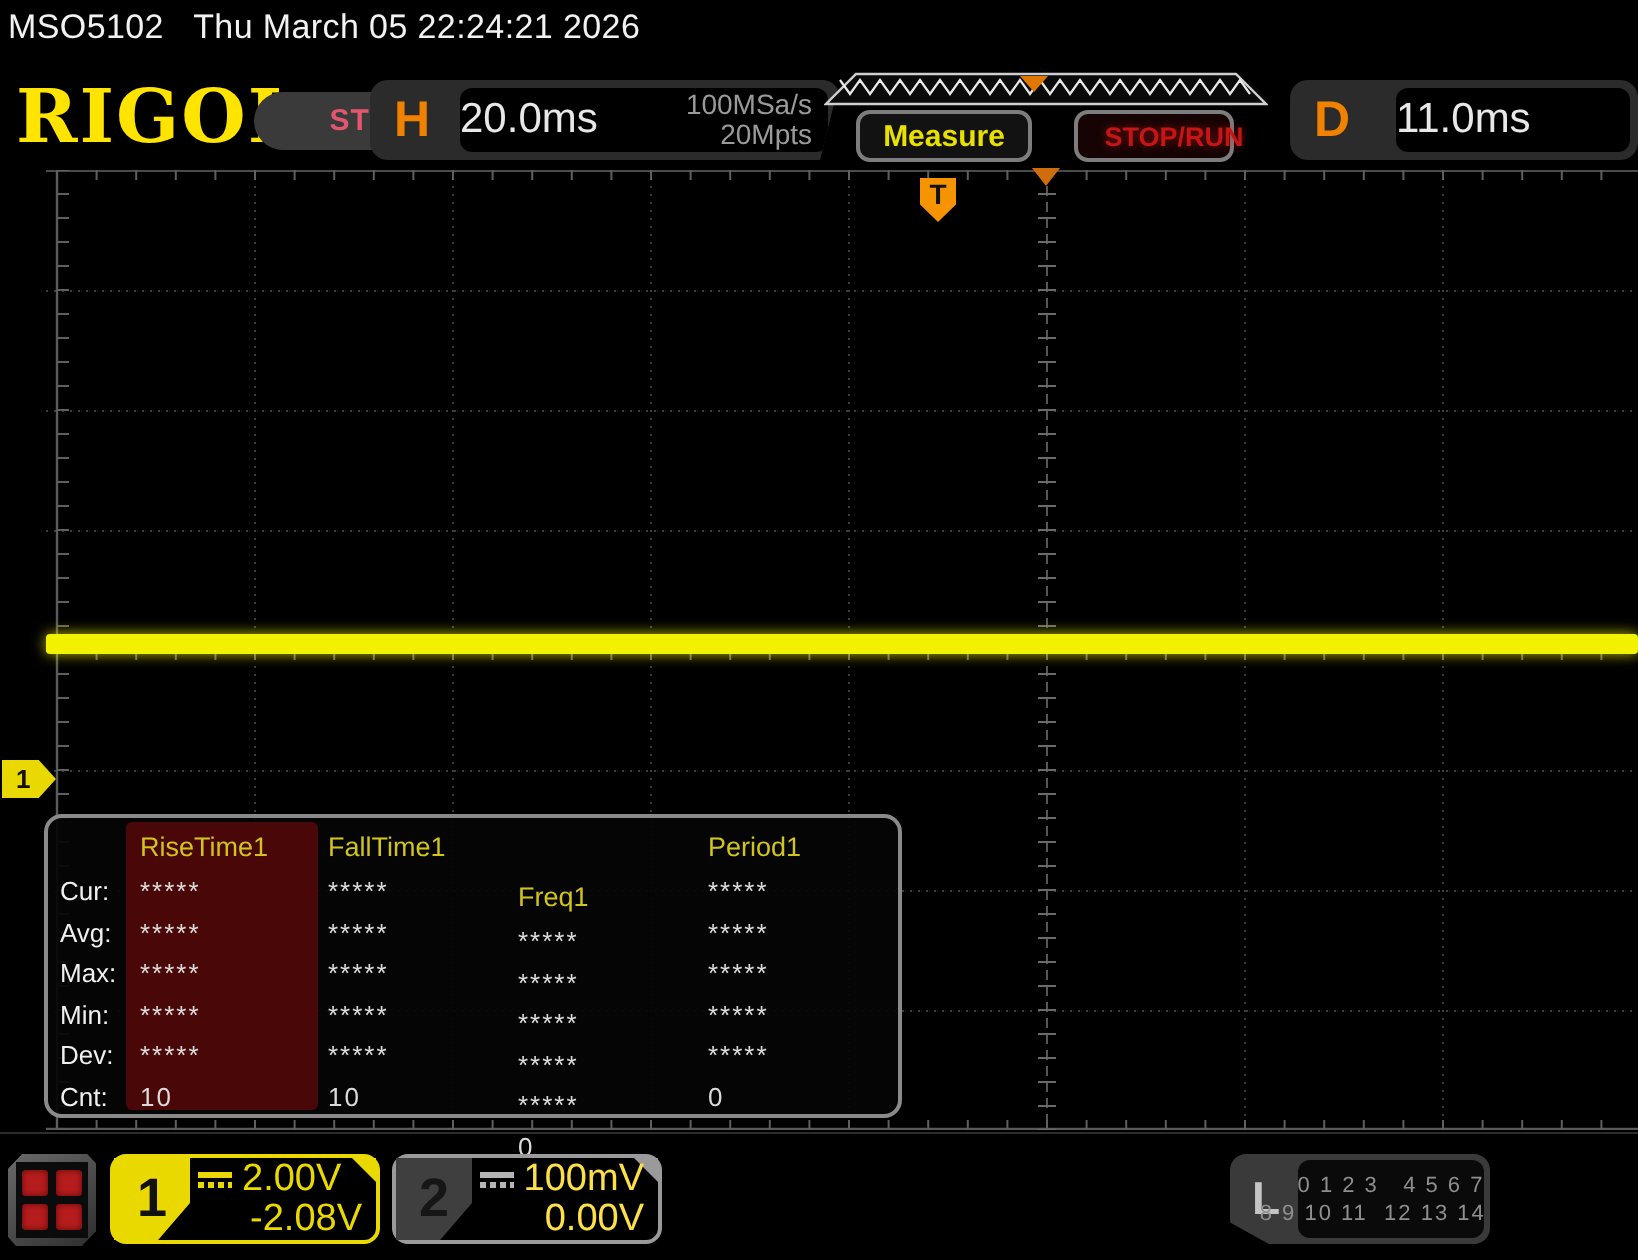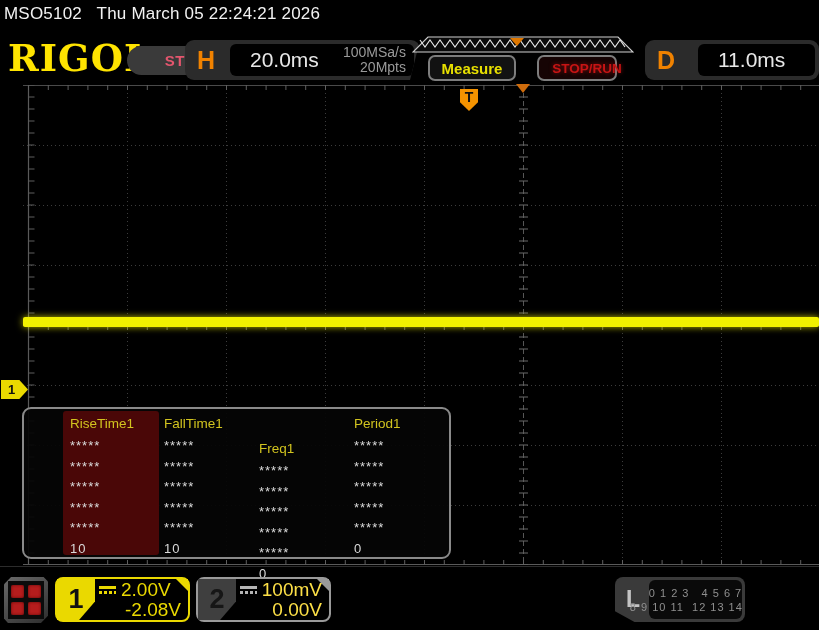--- a/index.html
+++ b/index.html
@@ -17,21 +17,21 @@
         border-radius:15px;display:flex;align-items:center;justify-content:center;
         color:#e4566e;font-size:15px;font-weight:bold;letter-spacing:.5px;padding-left:28px;}
   .panel{position:absolute;top:40px;height:40px;background:#2b2b2b;border-radius:9px;}
   .h-panel{left:185px;width:235px;clip-path:polygon(0 0,100% 0,calc(100% - 10px) 100%,0 100%);}
   .d-panel{left:645px;width:174px;}
   .panel .letter{position:absolute;left:12px;top:6px;color:#f08200;font-size:25px;font-weight:bold;}
   .panel .inner{position:absolute;top:4px;bottom:4px;background:#000;border-radius:6px;
         display:flex;align-items:center;}
   .h-panel .inner{left:45px;right:6px;}
   .d-panel .inner{left:53px;right:4px;}
-  .tb-value{color:#e8e8e8;font-size:21px;margin-left:20px;white-space:nowrap;}
+  .tb-value{color:#e8e8e8;font-size:21px;margin-left:0;white-space:nowrap;}
   .sample-block{margin-left:auto;margin-right:8px;text-align:right;color:#9a9a9a;font-size:14px;line-height:15px;}
 
   .mem-bar{position:absolute;left:412px;top:36px;}
   .hdr-btn{position:absolute;top:55px;height:26px;background:#121212;border:2px solid #7d7d7d;
         border-radius:7px;display:flex;align-items:center;justify-content:center;
         font-weight:bold;box-sizing:border-box;}
   .measure-btn{left:428px;width:88px;color:#e8e000;font-size:15px;}
   .stoprun-btn{left:537px;width:80px;color:#c71414;font-size:13.5px;background:#160404;
         text-shadow:0 0 4px rgba(220,30,30,.55);padding-left:20px;}
 
@@ -364,20 +364,29 @@
     </svg>
   <div class="trace"></div>
   <div class="trig-pos-triangle"></div>
   <div class="t-shield">T</div>
   <div class="ch1-marker">1</div>
   <div class="bottom-divider"></div>
 
   <div class="meas-table">
     <div class="meas-highlight"></div>
 
+    <div class="meas-col labels-col">
+      <span class="hd">&nbsp;</span>
+      <span class="val">Cur:</span>
+      <span class="val">Avg:</span>
+      <span class="val">Max:</span>
+      <span class="val">Min:</span>
+      <span class="val">Dev:</span>
+      <span class="val">Cnt:</span>
+    </div>
 
     <div class="meas-col col-1">
       <span class="hd">RiseTime1</span>
       <span class="val">*****</span>
       <span class="val">*****</span>
       <span class="val">*****</span>
       <span class="val">*****</span>
       <span class="val">*****</span>
       <span class="val">10</span>
     </div>

